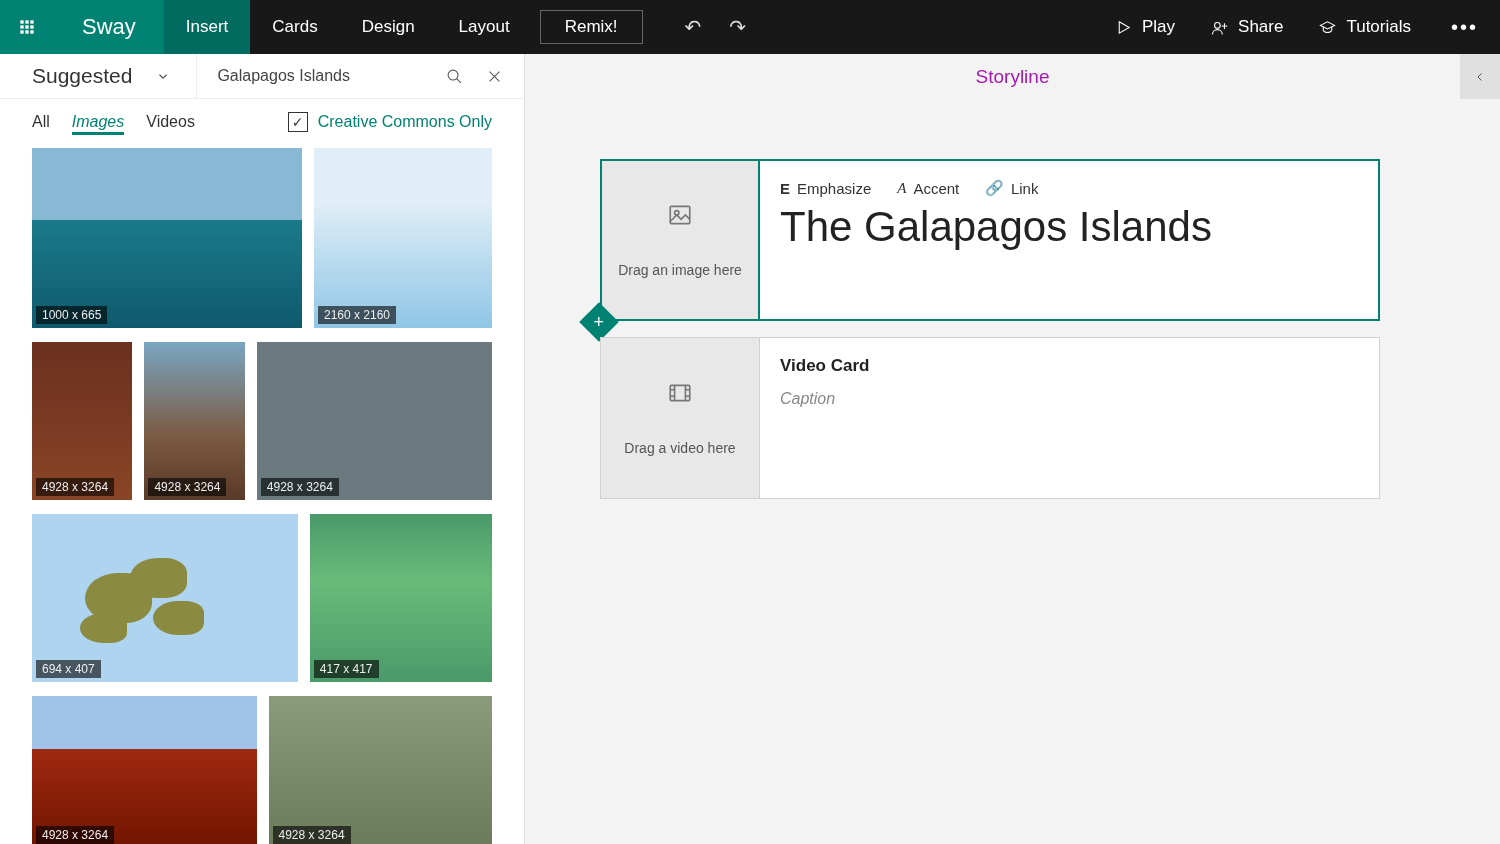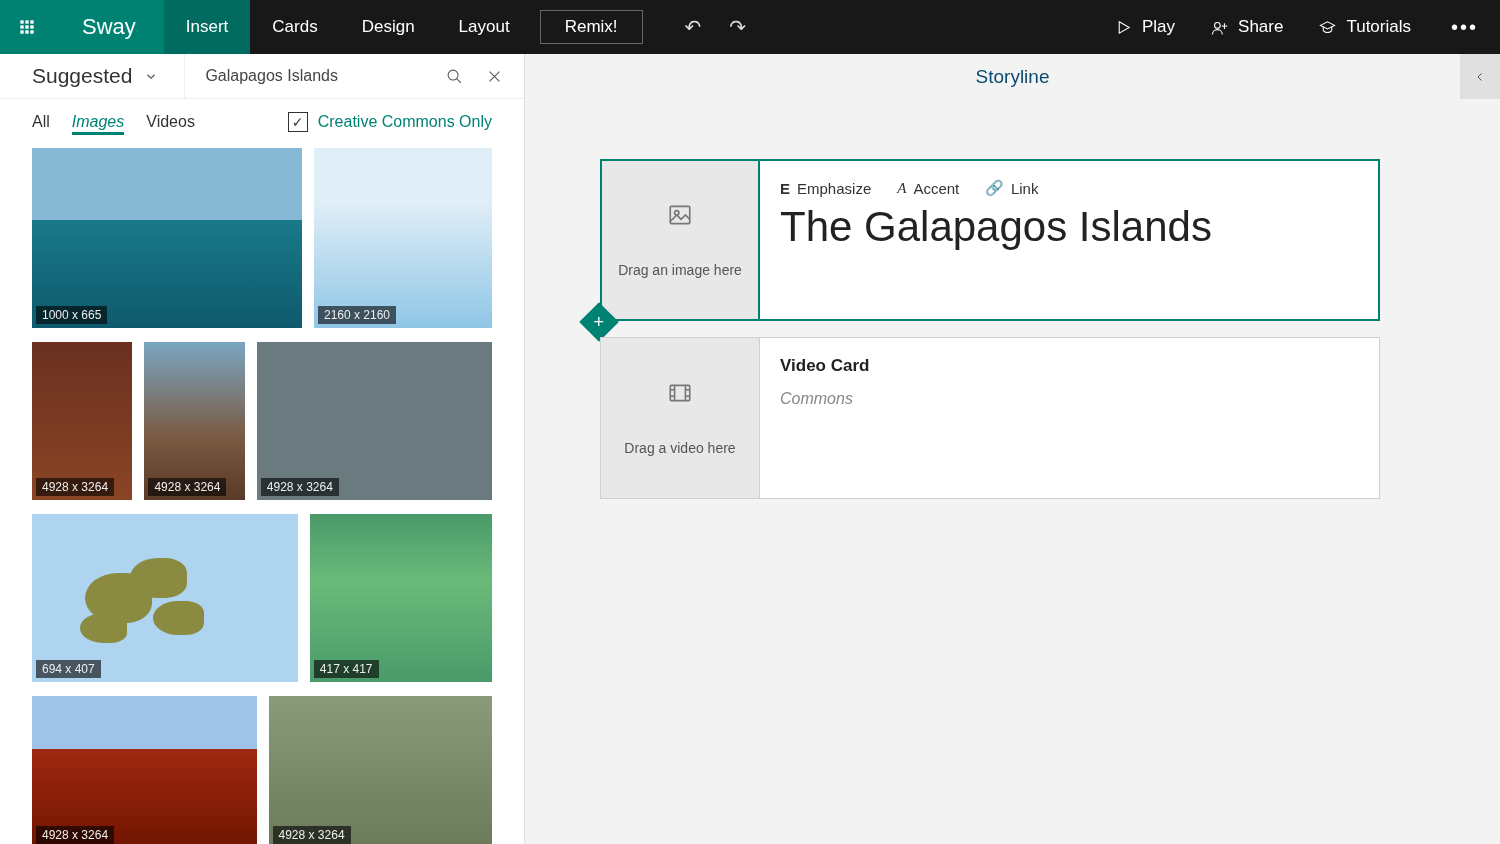--- a/index.html
+++ b/index.html
@@ -16,21 +16,21 @@
 .undo-redo span { padding: 0 14px; font-size: 20px; color: #ddd; cursor: pointer; }
 .spacer { flex: 1; }
 .right-menu { display: flex; align-items: center; }
 .right-item { display: flex; align-items: center; padding: 0 18px; font-size: 17px; cursor: pointer; gap: 10px; }
 .dots { padding: 0 22px; font-size: 20px; letter-spacing: 2px; cursor:pointer; }
 
 
 .main { display: flex; height: calc(844px - 54px); }
 .left-panel { width: 525px; border-right: 1px solid #e0e0e0; background: #fff; display:flex; flex-direction:column; }
 .search-row { height: 45px; display: flex; align-items: center; border-bottom:1px solid #eee; }
-.suggested-dd { display:flex; align-items:center; padding:0 26px 0 32px; font-size:21px; font-weight:300; color:#333; gap:12px; cursor:pointer; }
+.suggested-dd { display:flex; align-items:center; padding:0 26px 0 32px; font-size:21px; font-weight:300; color:#333; gap:24px; cursor:pointer; }
 .search-input-wrap { flex:1; display:flex; align-items:center; border-left:1px solid #eee; padding: 0 10px 0 20px; height:100%; }
 .search-input { flex:1; border:none; outline:none; font-size:16px; color:#444; }
 .icon-btn { width:40px; display:flex; align-items:center; justify-content:center; color:#555; font-size:17px; cursor:pointer; }
 .filter-row { display:flex; align-items:center; padding: 10px 32px 6px; gap:22px; border-bottom:1px solid transparent; }
 .filter-tab { font-size:16px; color:#333; padding:4px 0; cursor:pointer; }
 .filter-tab.active { color:#008272; border-bottom:3px solid #008272; padding-bottom:1px;font-style:italic; }
 .cc-wrap { margin-left:auto; display:flex; align-items:center; gap:10px; }
 .checkbox { width:20px; height:20px; border:1px solid #333; display:flex; align-items:center; justify-content:center; font-size:14px; color:#333; }
 .cc-label { color:#008272; font-size:16px; }
 
@@ -45,21 +45,21 @@
 .t-beach2 { background: linear-gradient(to bottom, #7aa6c2 0%, #7a5a42 60%, #5a3a28 100%); }
 .t-seal { background:#6a7a7e; }
 .islands { position:relative; background:#aed4ef; }
 .islands::before { content:""; position:absolute; left:20%; top:35%; width:25%; height:30%; background:#8a8a40; border-radius:50% 40% 40% 50%; box-shadow: 40px -20px 0 -5px #8a8a40, 60px 20px 0 -8px #8a8a40, -15px 30px 0 -10px #8a8a40; }
 .t-sa { background: linear-gradient(to bottom, #4a9a6a 0%, #6aba7a 40%, #4a9a6a 100%); }
 .t-redseal { background: linear-gradient(to bottom, #a0c4e8 0%, #a0c4e8 35%, #a02810 35%, #701500 100%); }
 .t-lizard { background: linear-gradient(to bottom, #8a9a7a 0%, #6a7a5a 100%); }
 
 
 .right-panel { flex:1; position:relative; background:#f3f3f3; }
-.storyline-header { height:45px; display:flex; align-items:center; justify-content:center; font-size:19px; font-weight:300; color:#0c4a6e; }
+.storyline-header { height:45px; display:flex; align-items:center; justify-content:center; font-size:19px; font-weight:300; color:#a21caf; }
 .collapse-btn { position:absolute; right:0; top:0; width:40px; height:45px; background:#e0e0e0; display:flex; align-items:center; justify-content:center; cursor:pointer; }
 
 .cards-wrap { padding: 60px 120px 0 75px; }
 .card { display:flex; margin-bottom:16px; position:relative; }
 .card-drop { width:160px; background:#e8e8e8; border:1px solid #d0d0d0; display:flex; flex-direction:column; align-items:center; justify-content:center; gap:27px; color:#555; font-size:14px; }
 .card-drop .drop-ic { font-size:26px; color:#777; }
 .card-body { flex:1; background:#fff; border:1px solid #d0d0d0; border-left:none; padding:18px 20px 24px; }
 .card-tools { display:flex; gap:26px; margin-bottom:6px; font-size:15px; color:#333; }
 .tool { display:flex; align-items:center; gap:7px; cursor:pointer; }
 .card-title { font-size:42px; font-weight:300; color:#222; margin-top:0px; }
@@ -254,18 +254,18 @@
                 <line x1="3" y1="9" x2="7" y2="9"></line>
                 <line x1="3" y1="15" x2="7" y2="15"></line>
                 <line x1="17" y1="9" x2="21" y2="9"></line>
                 <line x1="17" y1="15" x2="21" y2="15"></line>
               </svg>
           </span>
           <span>Drag a video here</span>
         </div>
         <div class="card-body">
           <div class="card-heading">Video Card</div>
-          <div class="card-caption">Commons</div>
+          <div class="card-caption">Caption</div>
         </div>
       </div>
     </div>
   </div>
 </div>
 
 </body></html>

